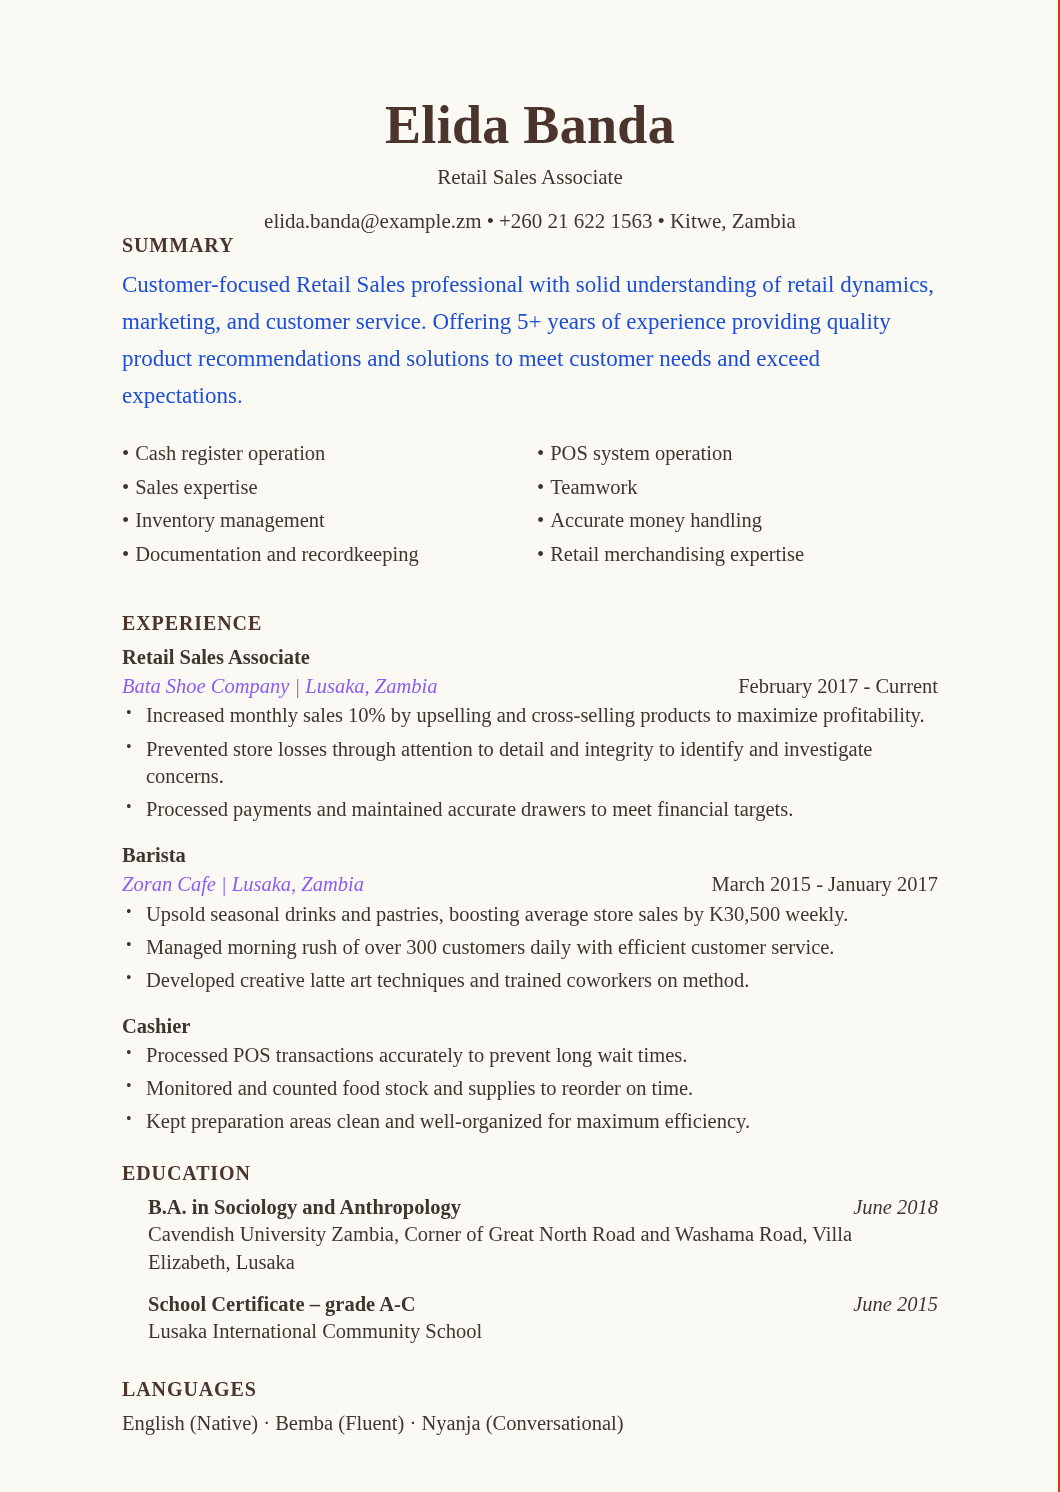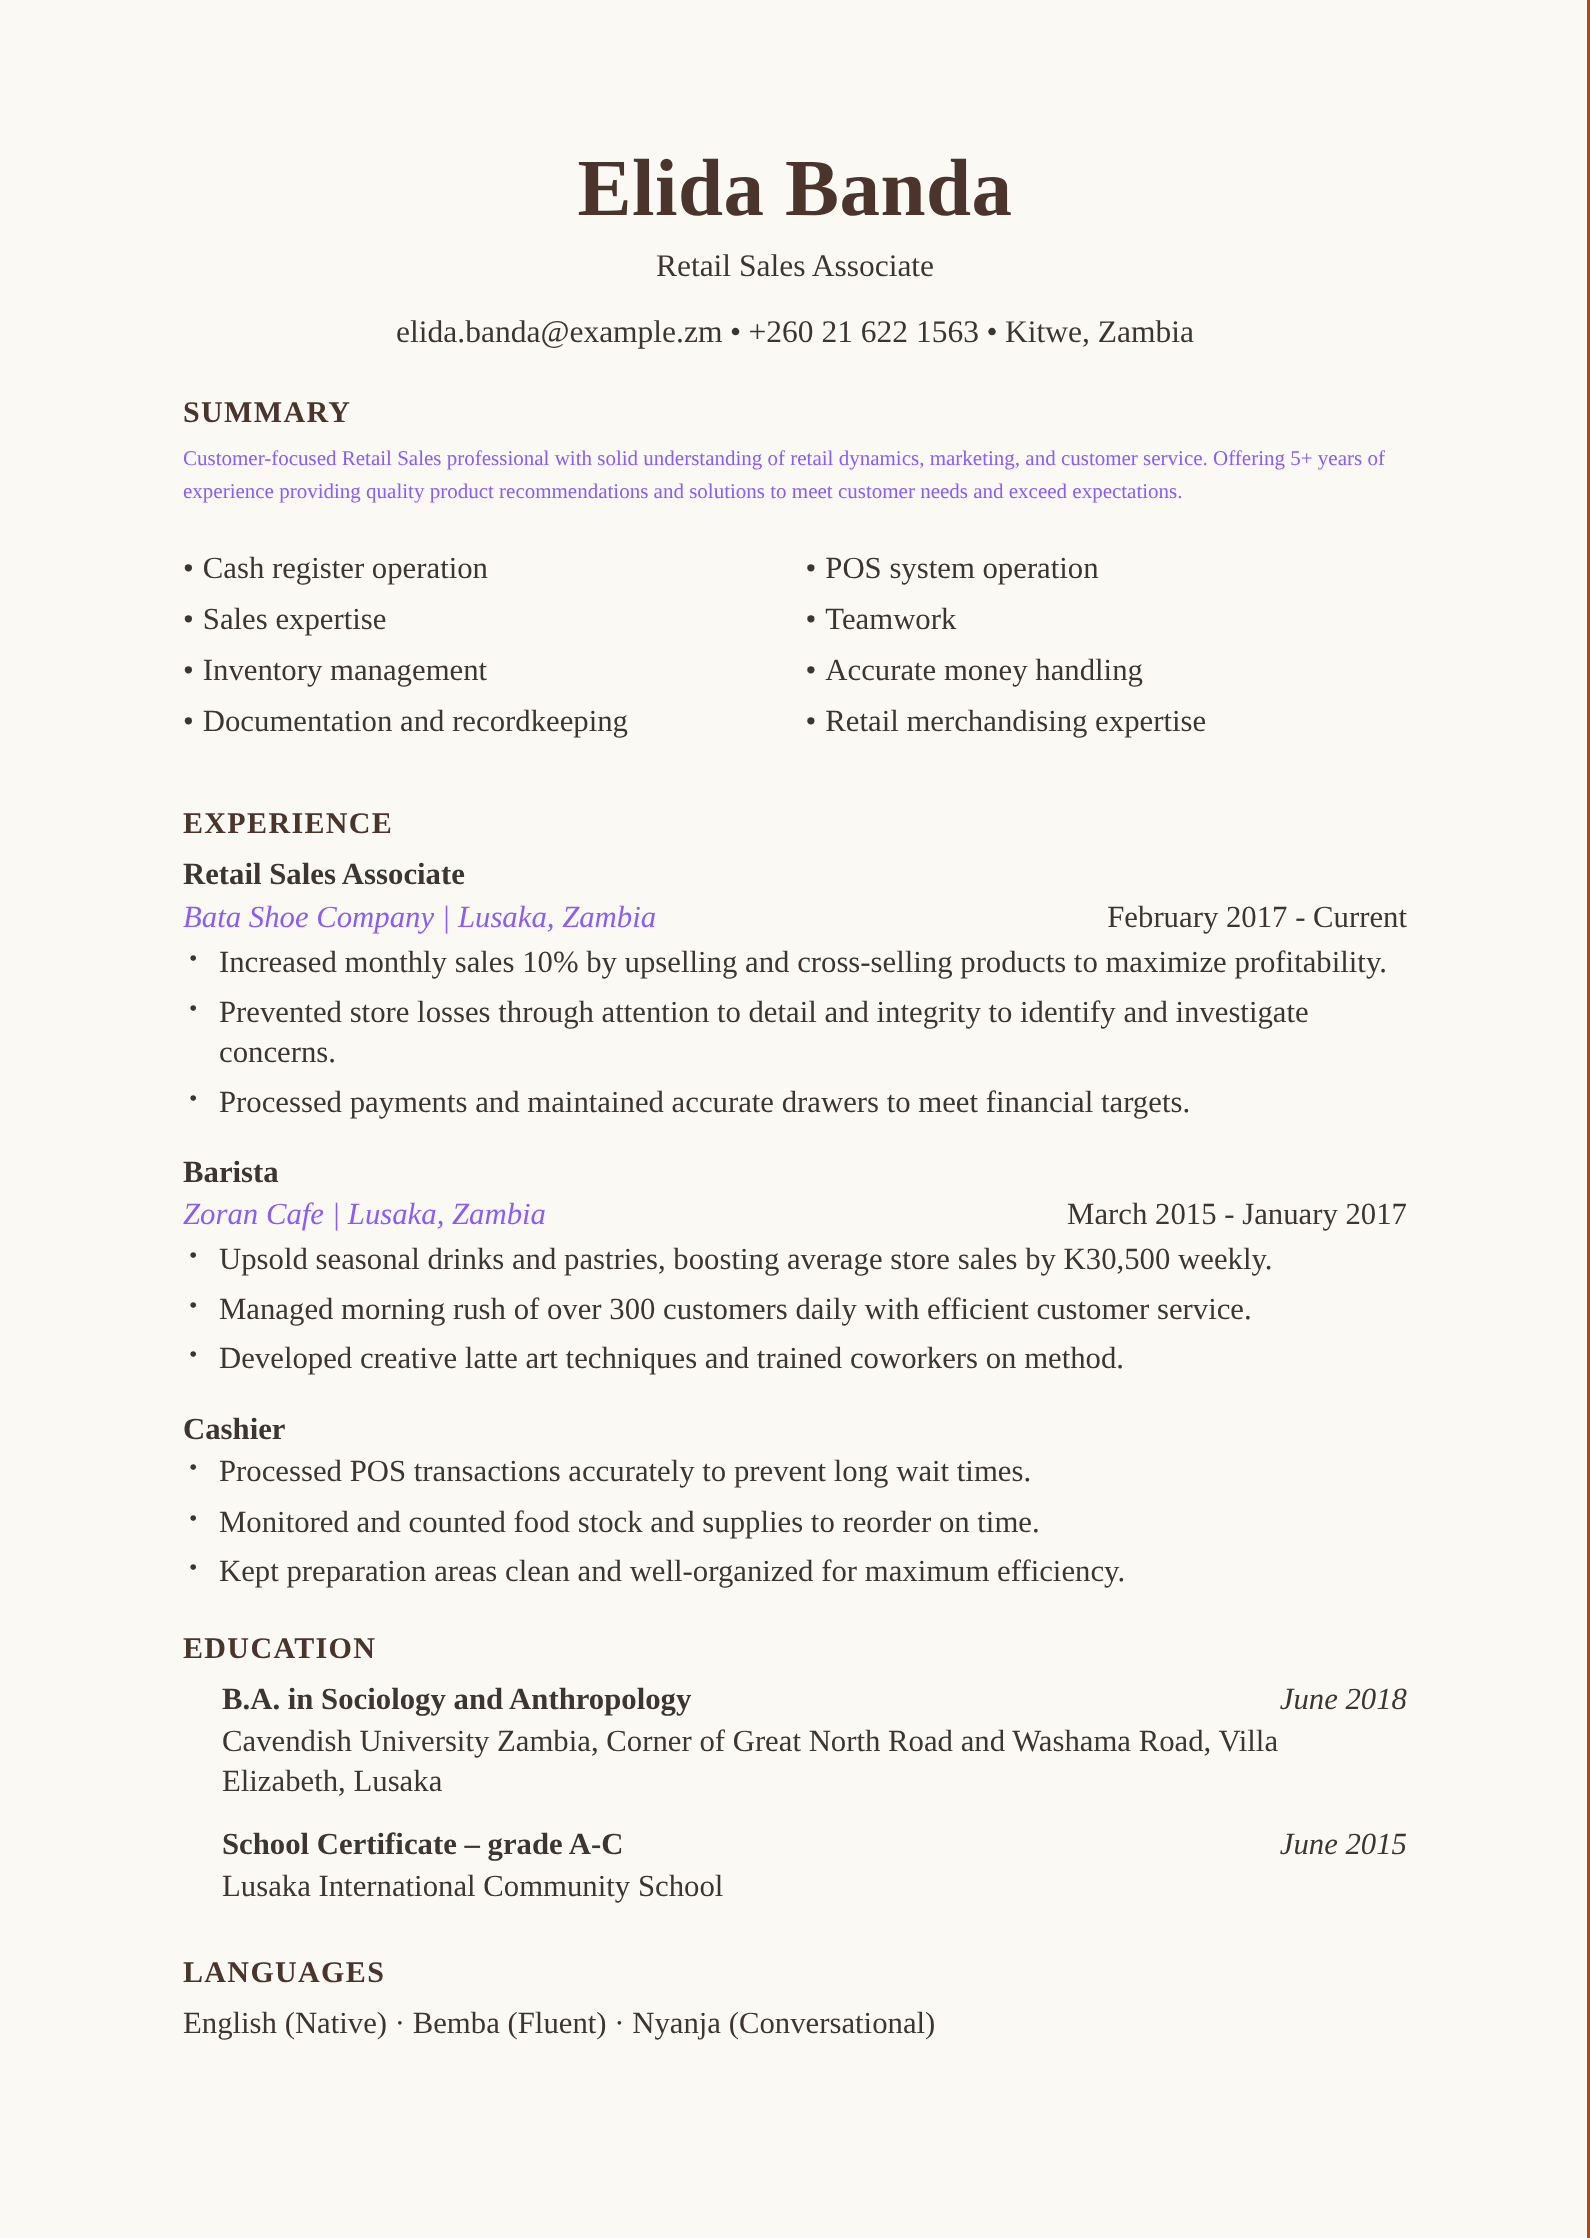--- a/index.html
+++ b/index.html
@@ -47,32 +47,32 @@
   }
   .contact {
     font-size: 21px;
     color: #3d3630;
     margin-top: 18px;
     line-height: 1.2;
   }
   .contact .sep { padding: 0 5px; }
 
   
-  .section { margin-top: 30px; }
+  .section { }
   .section-title {
     font-size: 20px;
     font-weight: bold;
     color: #4a342c;
     letter-spacing: 0.9px;
     margin-bottom: 9px;
   }
   .summary-text {
-    font-size: 14px;
+    font-size: 23px;
     line-height: 1.62;
-    color: #8b5cf6;
+    color: #1d4ed8;
   }
 
   
   #skills-section { margin-top: 26px; }
   .skills-grid {
     display: flex;
     width: 100%;
   }
   .skills-col {
     width: 50%;

